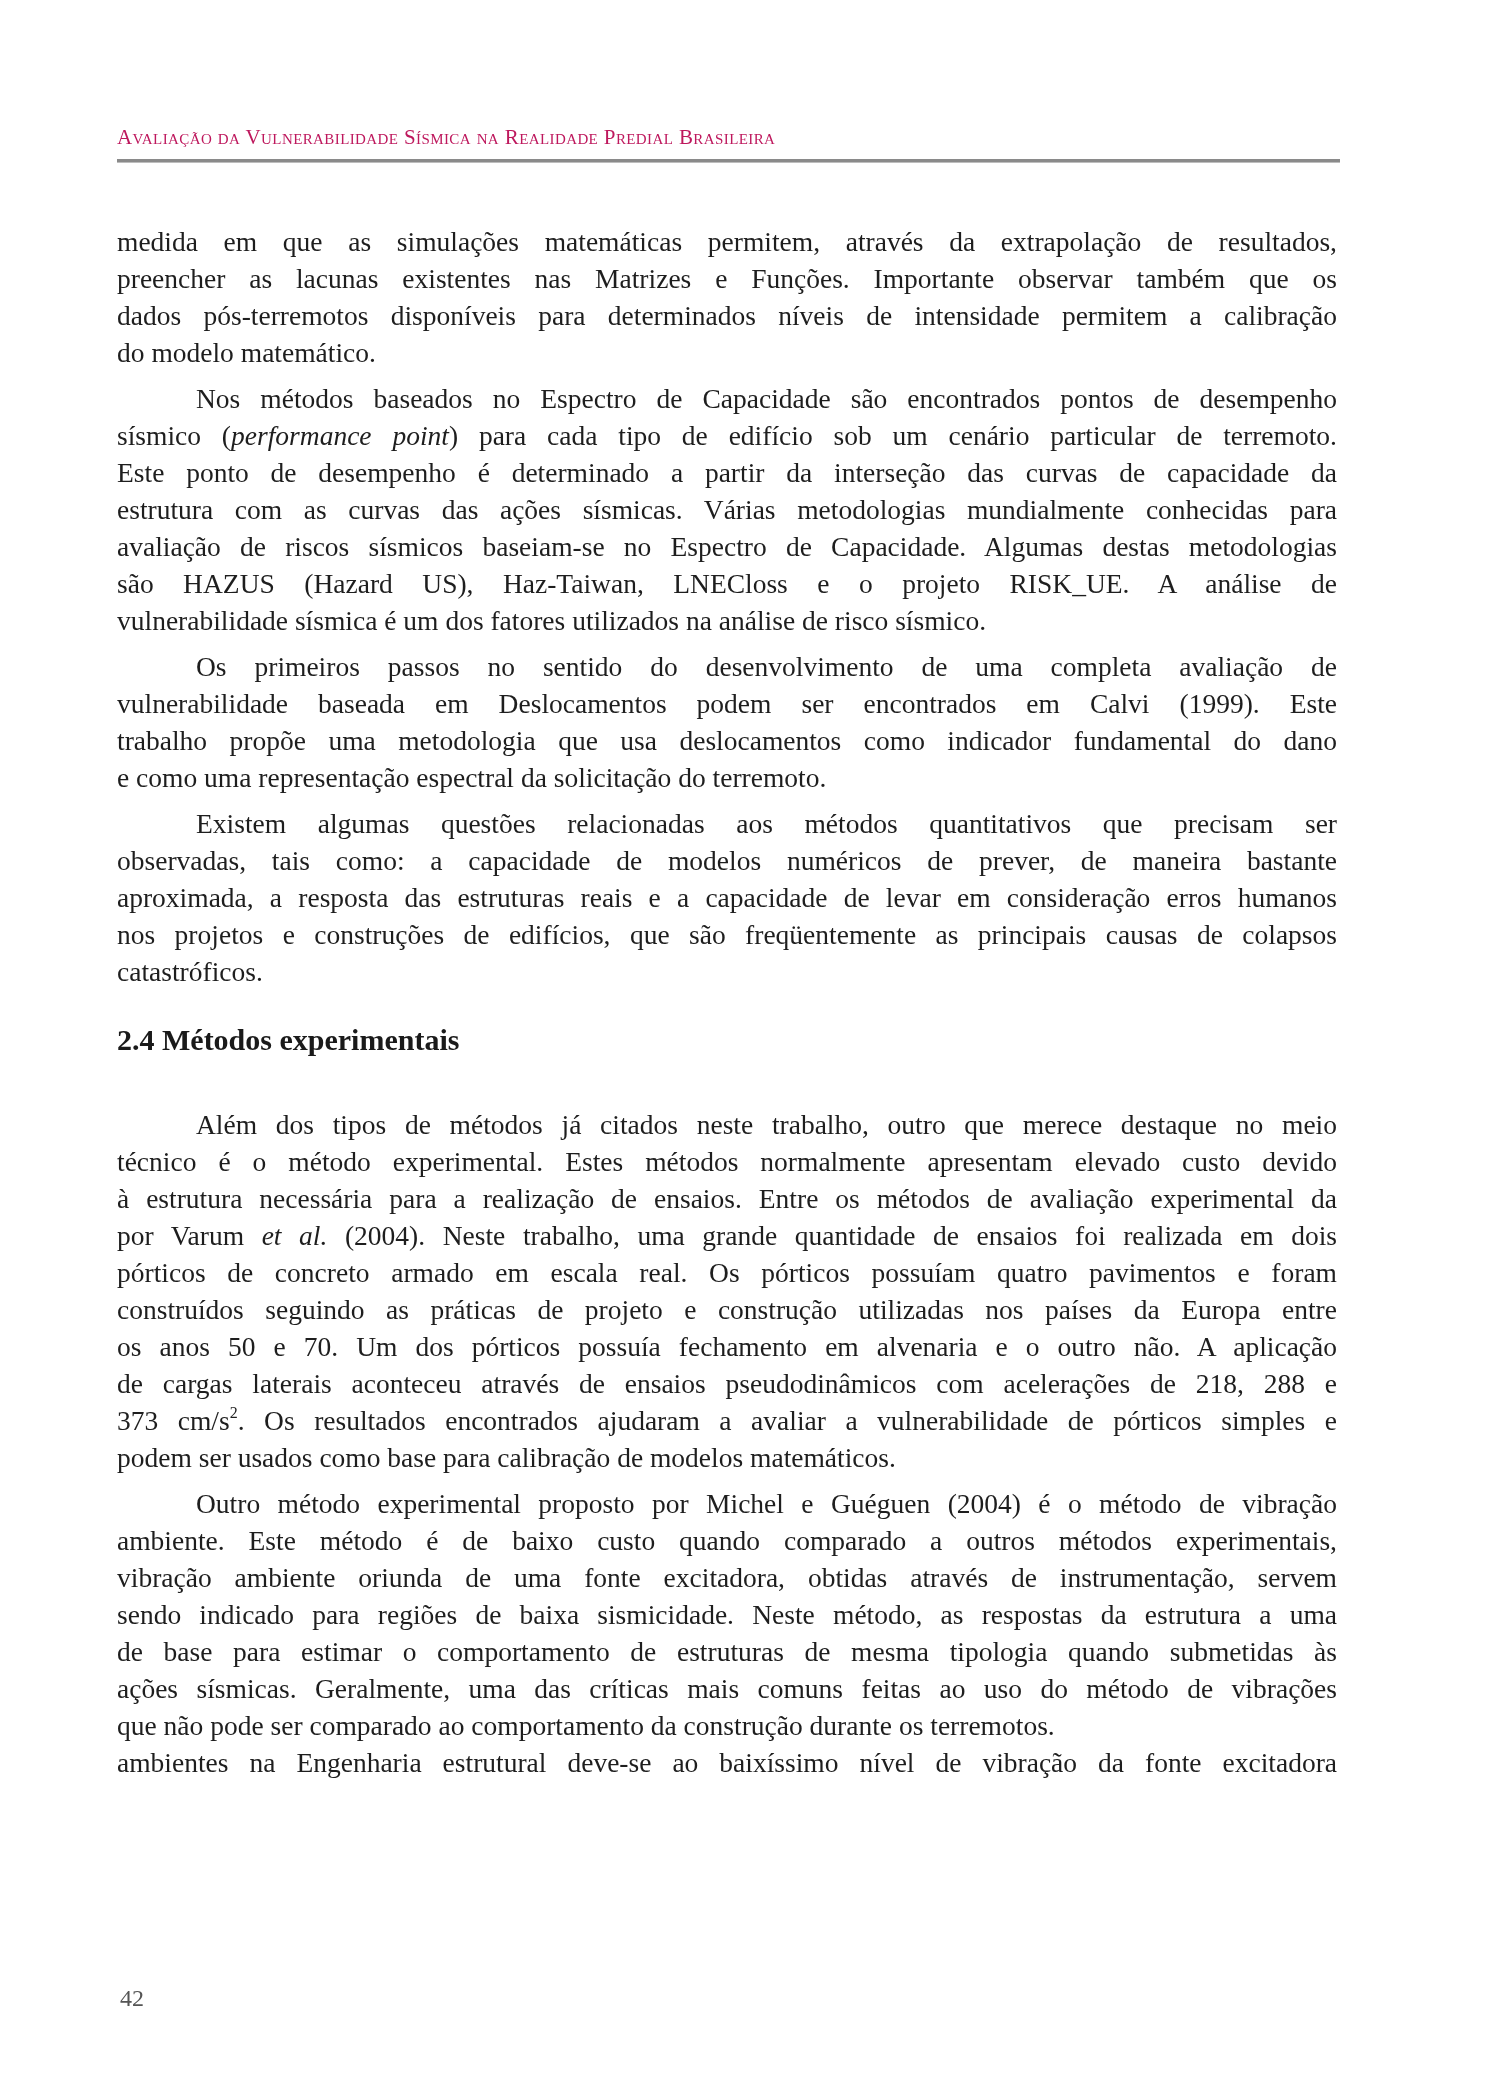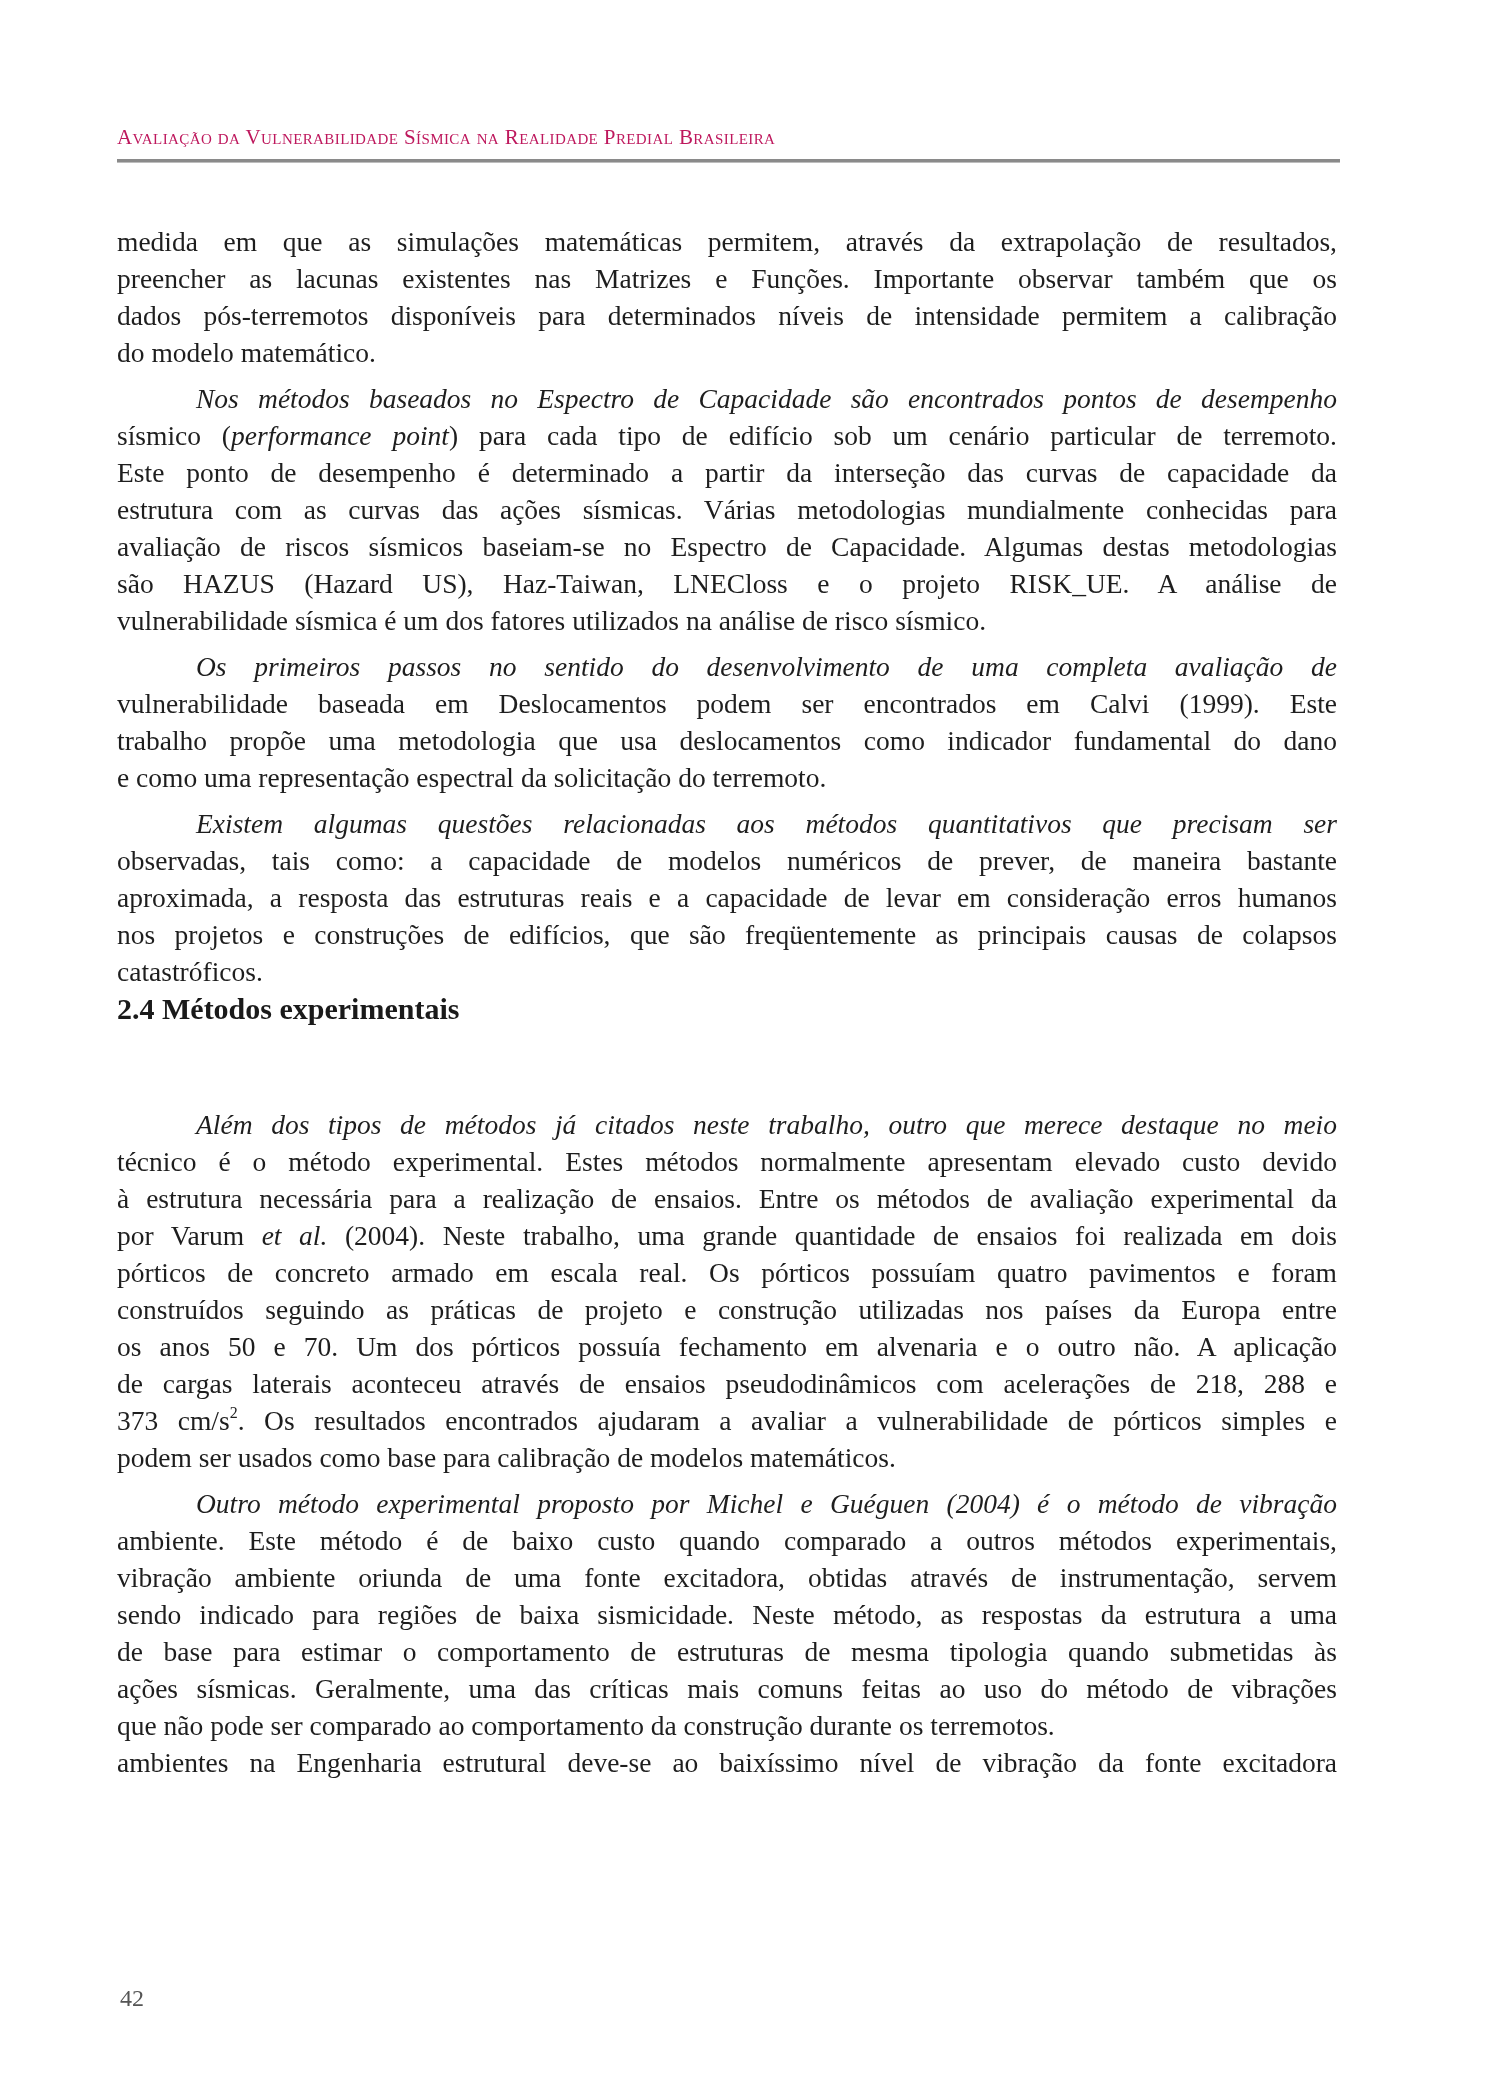--- a/index.html
+++ b/index.html
@@ -51,37 +51,36 @@
       height: 37px;
       white-space: nowrap;
       text-align: justify;
       text-align-last: justify;
     }
     .line.last {
       text-align-last: left;
     }
     .line.indent {
       padding-left: 79px;
-      font-style: italic;
     }
     .para {
       margin-bottom: 9px;
     }
     em {
       font-style: italic;
     }
     sup {
       font-size: 16px;
       vertical-align: 12px;
       line-height: 0;
     }
     .section-heading {
       position: absolute;
       left: 117px;
-      top: 989px;
+      top: 1020px;
       font-size: 30px;
       font-weight: bold;
       color: #1a1a1a;
       line-height: 40px;
     }
     .page-number {
       position: absolute;
       left: 120px;
       top: 1948px;
       font-size: 24px;

